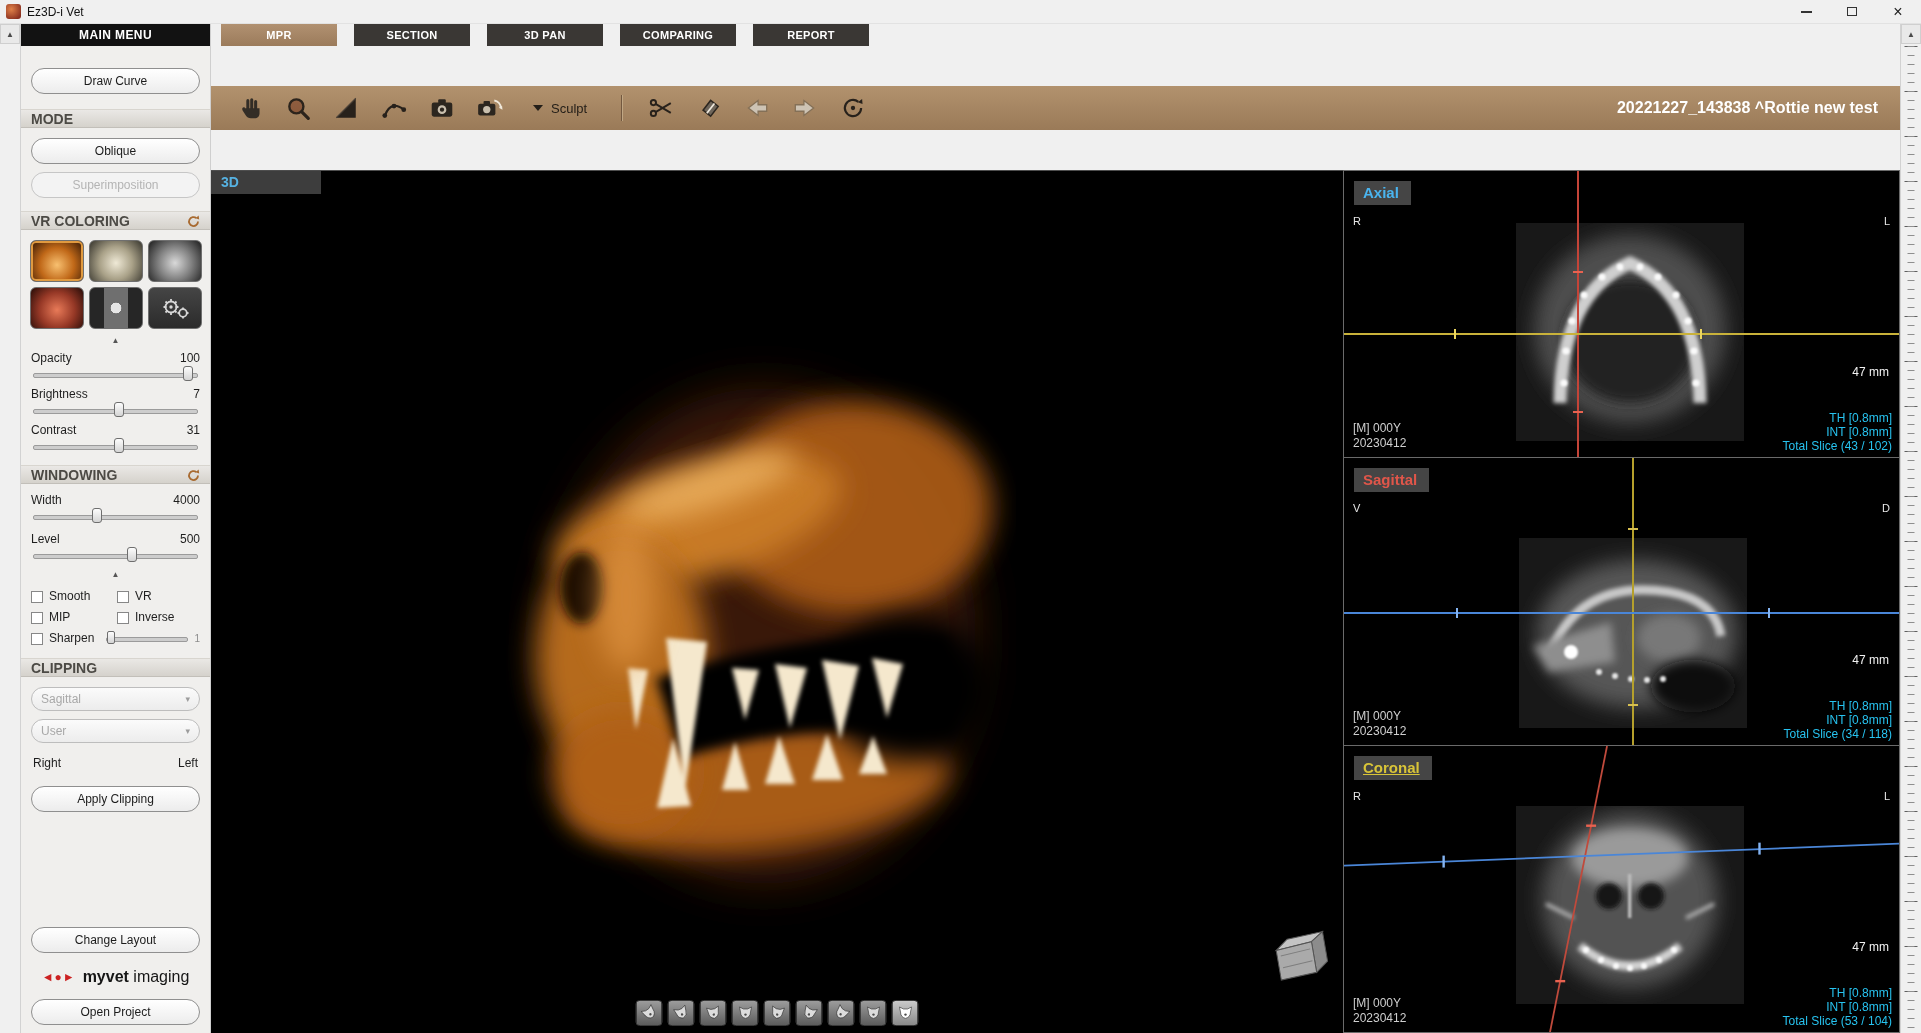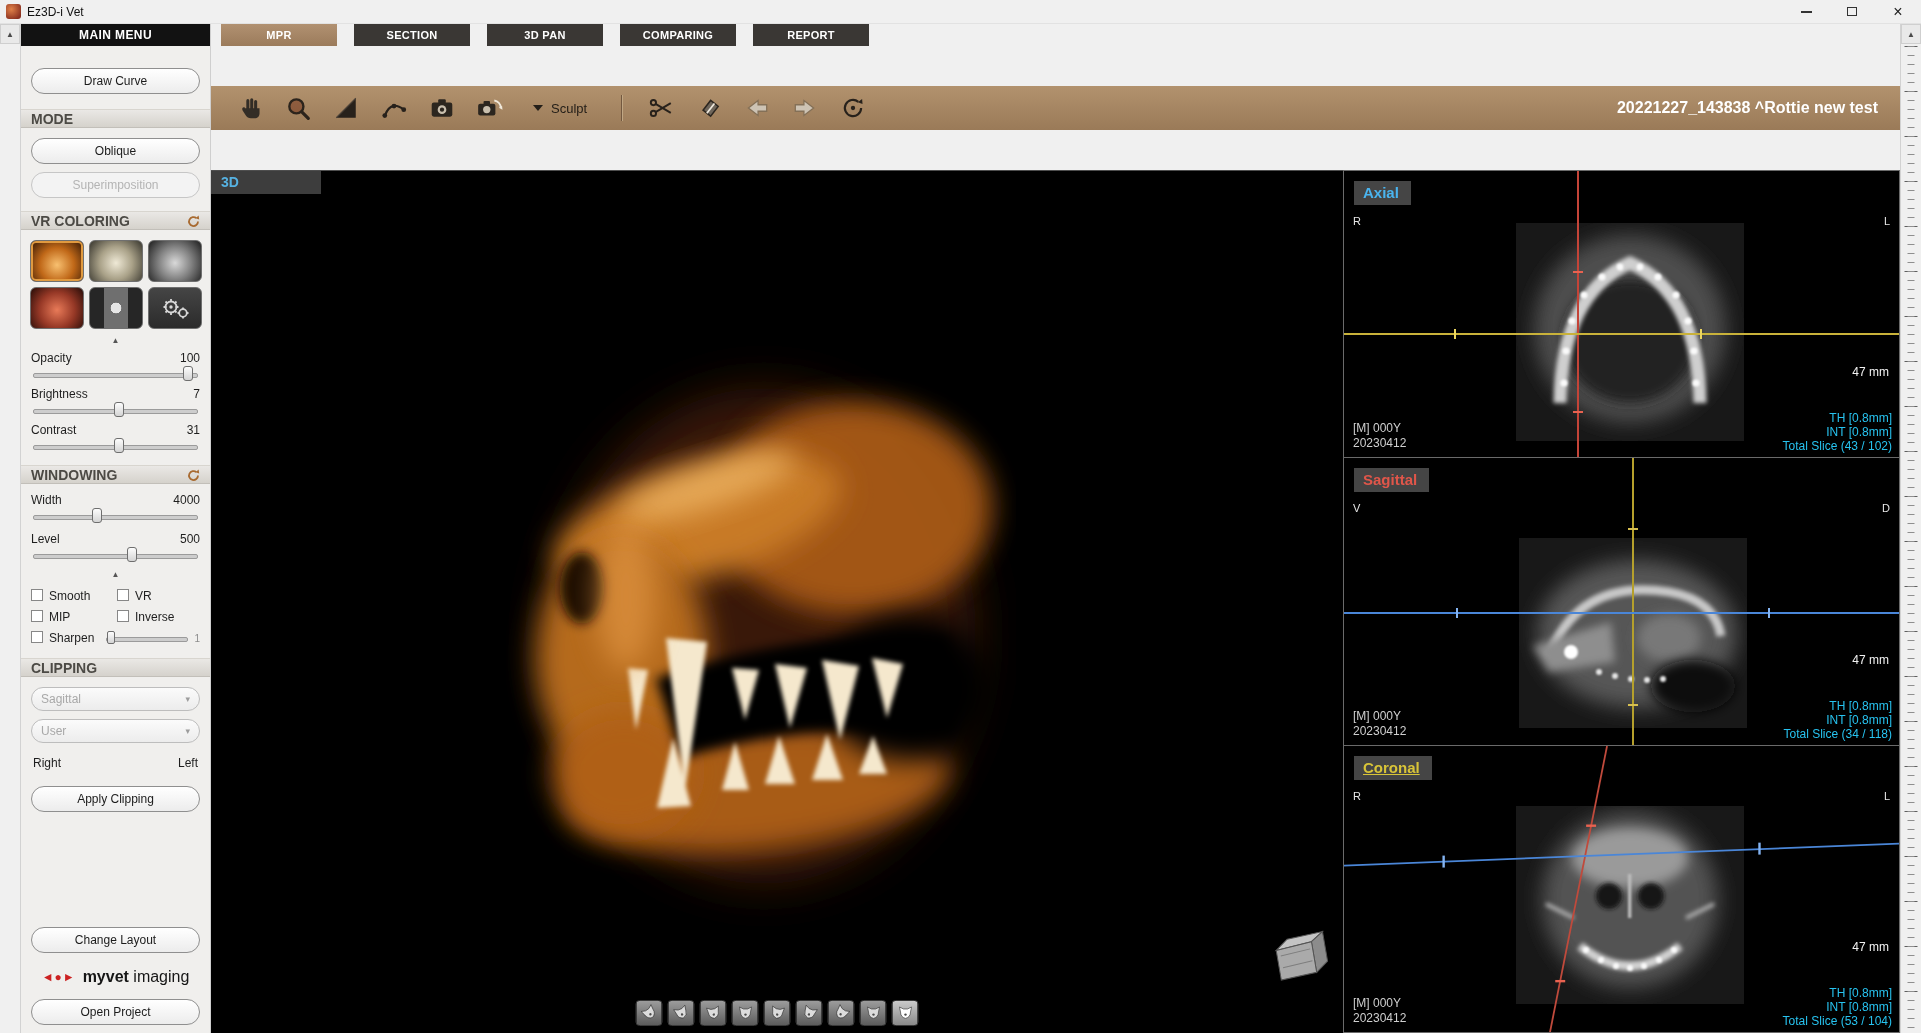--- a/index.html
+++ b/index.html
@@ -56,21 +56,21 @@
   .tile5 { background:radial-gradient(circle at 50% 50%, #e6e6e6 0 16%, rgba(0,0,0,0) 17%), linear-gradient(90deg,#262626 0 26%, #6f6f6f 26% 74%, #262626 74%); }
   .tile6 { background:linear-gradient(#454545,#2b2b2b); display:flex; align-items:center; justify-content:center; }
 
   .collapse-arrow { text-align:center; font-size:8px; line-height:10px; color:#555; margin-top:7px; cursor:pointer; }
   .sl-row { display:flex; justify-content:space-between; font-size:12px; color:#1e1e1e; margin-top:5px; }
   .sl-track { position:relative; height:16px; margin:1px 2px 0; cursor:pointer; }
   .sl-track::before { content:""; position:absolute; left:0; right:0; top:7px; height:3px; background:#cdcdcd; border:1px solid #9b9b9b; border-radius:2px; }
   .sl-thumb { position:absolute; top:0; width:10px; height:15px; margin-left:-5px; background:linear-gradient(#fdfdfd,#d4d4d4); border:1px solid #6e6e6e; border-radius:3px; cursor:pointer; }
 
   .opt-grid { display:grid; grid-template-columns:86px 1fr; row-gap:7px; margin-top:9px; font-size:12px; color:#1e1e1e; }
-  .chk { display:flex; align-items:flex-start; gap:6px; cursor:pointer; }
+  .chk { display:flex; align-items:flex-end; gap:6px; cursor:pointer; }
   .box { width:12px; height:12px; flex:0 0 12px; background:#fff; border:1px solid #878787; }
   .sharpen-row { display:flex; align-items:center; gap:6px; margin-top:7px; font-size:12px; color:#1e1e1e; }
   .mini-track { position:relative; height:14px; flex:1; margin-left:6px; }
   .mini-track::before { content:""; position:absolute; left:0; right:0; top:6px; height:3px; background:#cdcdcd; border:1px solid #9b9b9b; border-radius:2px; }
   .mini-thumb { position:absolute; top:0; width:8px; height:13px; margin-left:-4px; background:linear-gradient(#fdfdfd,#d4d4d4); border:1px solid #6e6e6e; border-radius:2px; }
   .mini-val { font-size:10px; color:#8c8c8c; }
 
   .dd { height:24px; flex:0 0 24px; border:1px solid #bdbdbd; border-radius:12px; background:linear-gradient(#fbfbfb,#ececec); display:flex; align-items:center; justify-content:space-between; padding:0 9px; color:#a8a8a8; font-size:12px; margin-top:8px; cursor:default; }
   .dd .chev { font-size:9px; color:#9c9c9c; }
   .rl-row { display:flex; justify-content:space-between; font-size:12px; color:#1e1e1e; margin-top:13px; padding:0 2px; }

